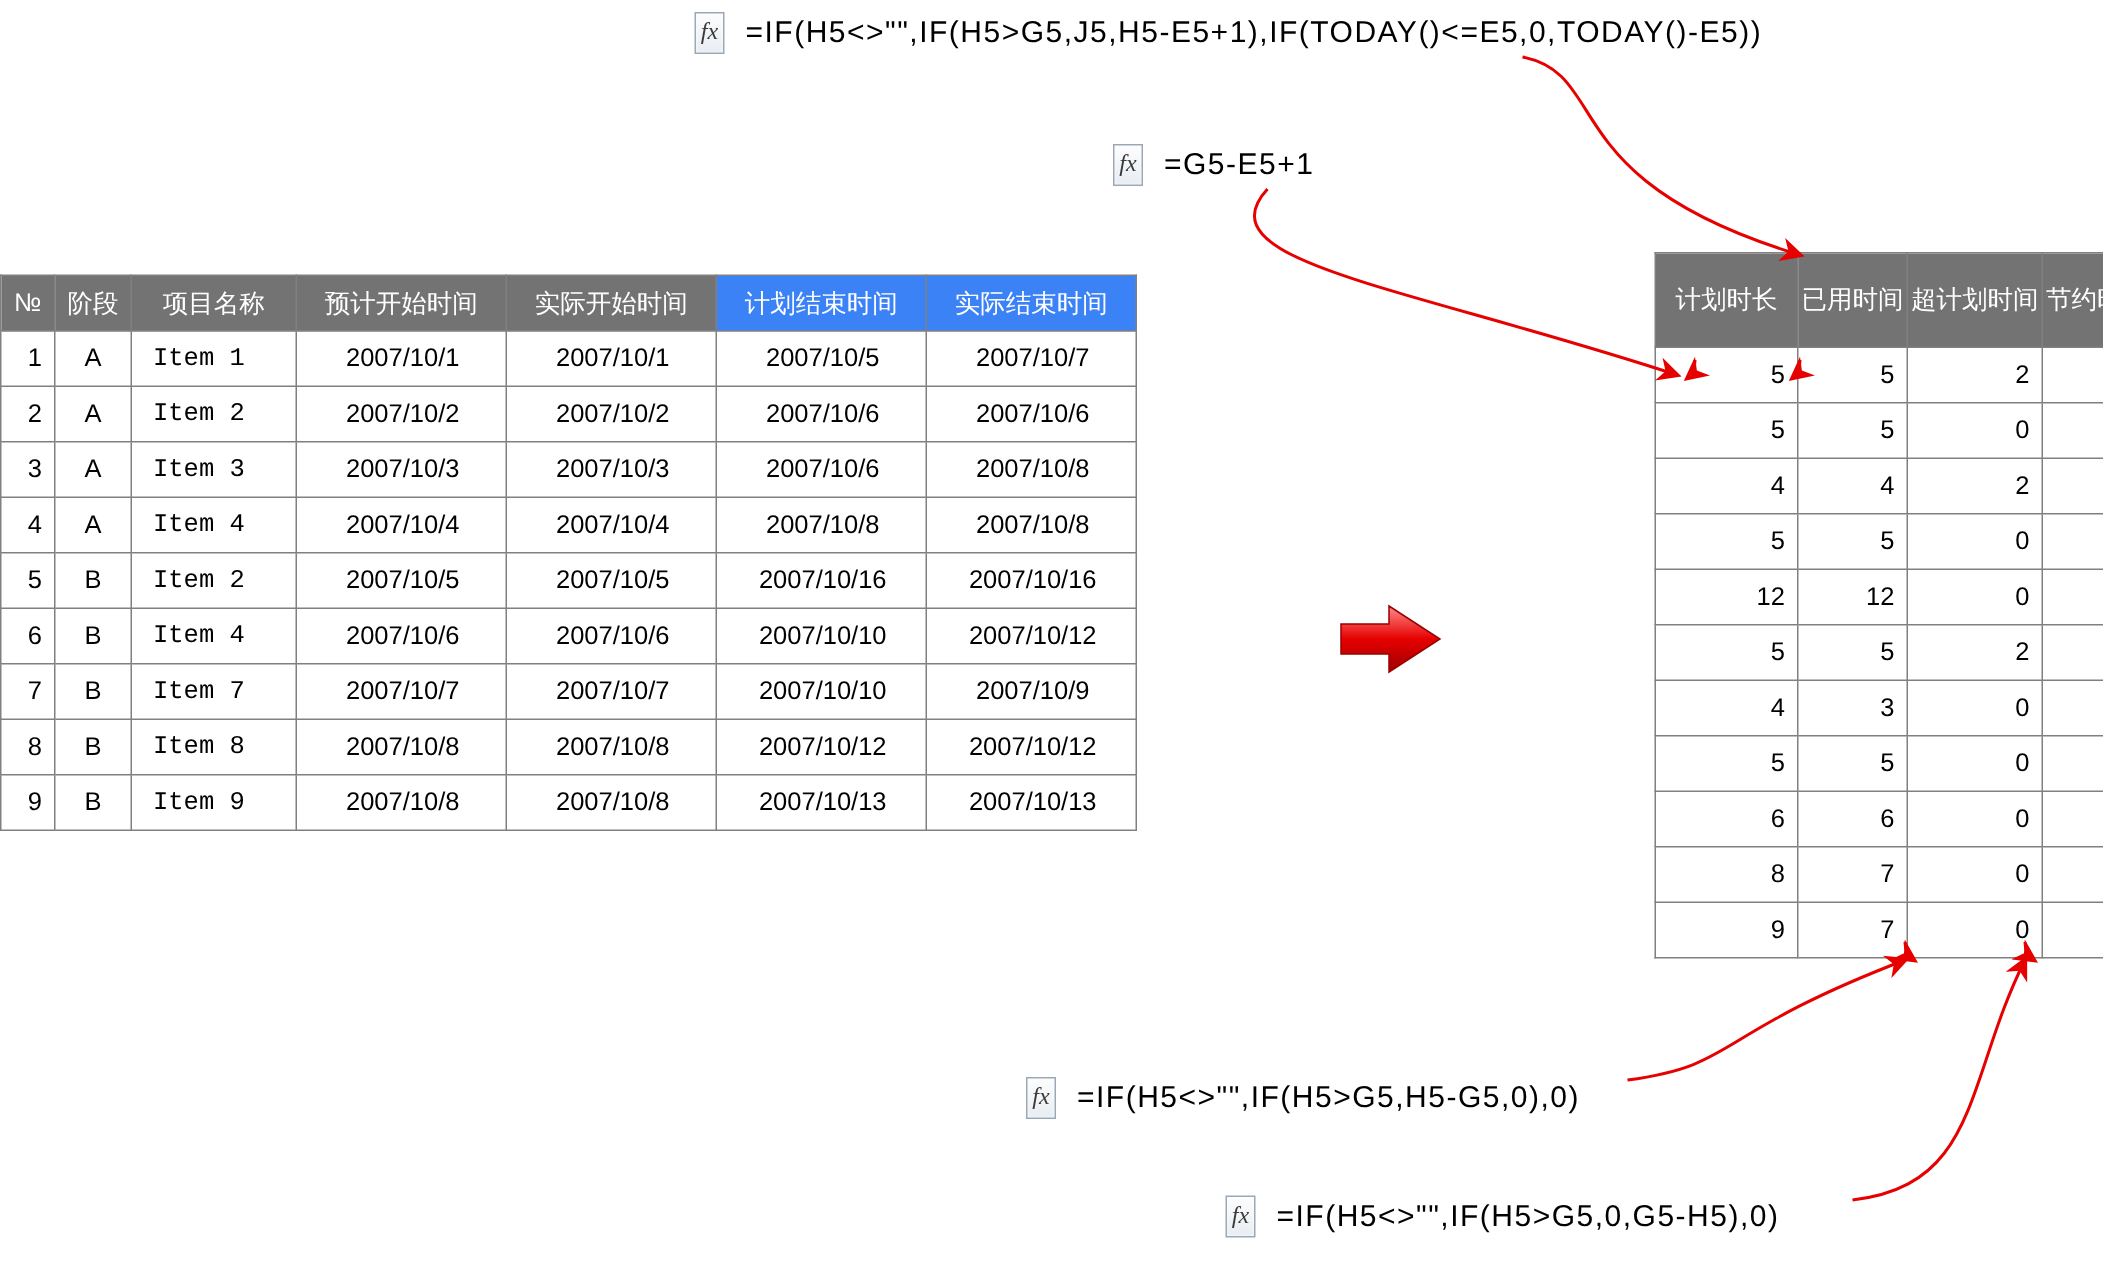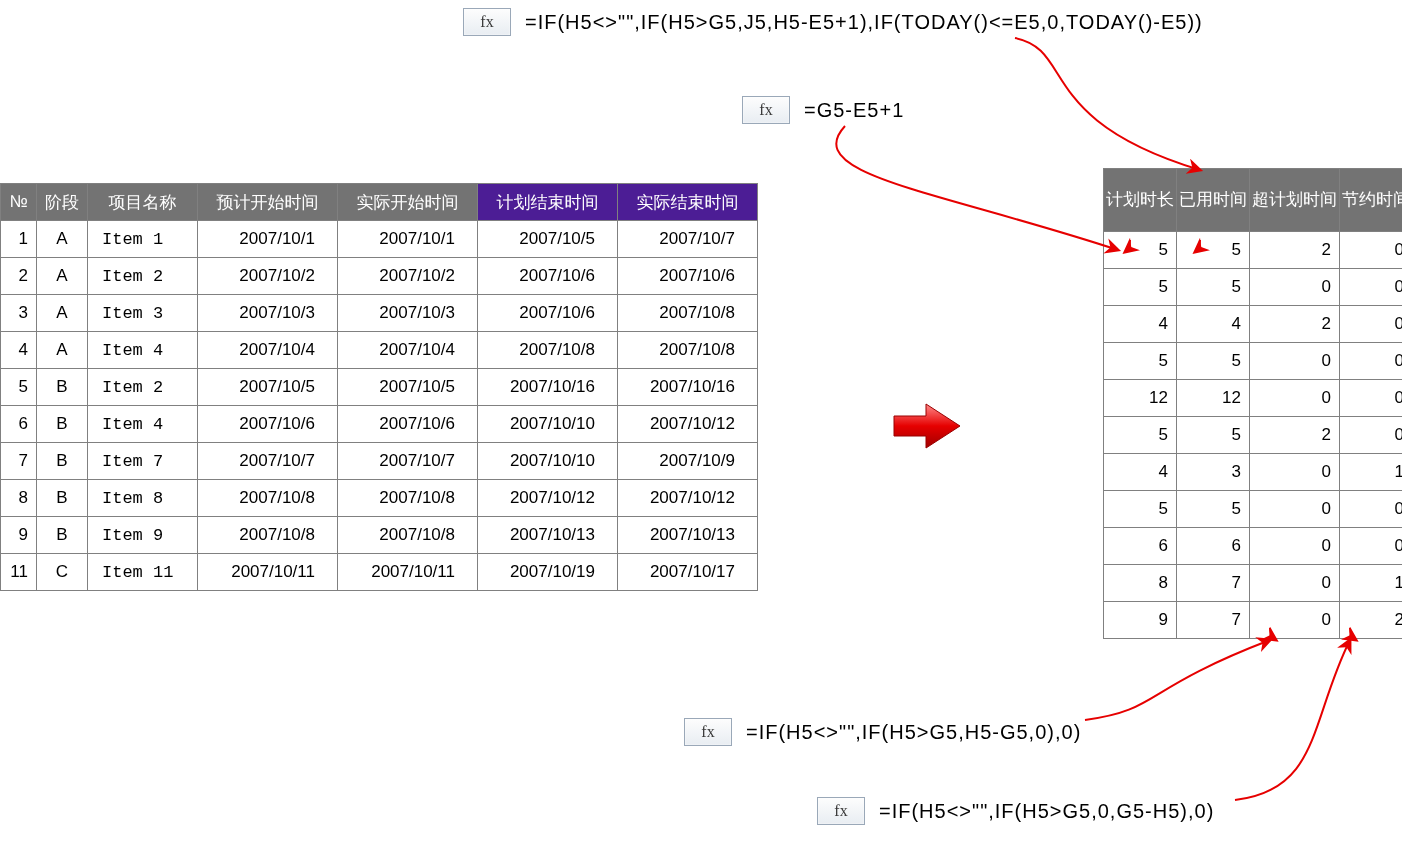--- a/index.html
+++ b/index.html
@@ -1,27 +1,27 @@
 <!DOCTYPE html>
 <html><head>
 <meta charset="utf-8">
 <style>
   *{box-sizing:border-box;margin:0;padding:0;}
   body{font-family:"Segoe UI",Tahoma,Arial,sans-serif;font-size:16px;background:#fff;color:#000;width:1402px;height:851px;position:relative;}
   .fx-box{display:inline-flex;align-items:center;position:absolute;}
-  .fx-btn{width:48px;height:28px;border:1px solid #9aa8b8;background:linear-gradient(#fdfdfd,#e8edf2);display:flex;align-items:center;justify-content:center;font-family:"Times New Roman",serif;font-size:16px;color:#3a3a3a;box-shadow:inset 0 0 2px #fff;}
+  .fx-btn{width:20px;height:28px;border:1px solid #9aa8b8;background:linear-gradient(#fdfdfd,#e8edf2);display:flex;align-items:center;justify-content:center;font-style:italic;font-family:"Times New Roman",serif;font-size:16px;color:#3a3a3a;box-shadow:inset 0 0 2px #fff;}
   .fx-txt{margin-left:14px;font-size:20px;color:#000;letter-spacing:1px;}
   table{border-collapse:collapse;table-layout:fixed;}
   th,td{border:1px solid #808080;height:37px;padding:0 8px;font-size:17px;white-space:nowrap;}
   th{background:#737373;color:#fff;font-weight:400;text-align:center;}
-  th.light{background:#4c1d95;}
+  th.light{background:#3b82f6;}
   .t1 td.num{text-align:right;}
   .t1 td.stg{text-align:center;}
   .t1 td.name{text-align:left;padding-left:14px;font-family:Liberation Mono, monospace;}
-  .t1 td.date{text-align:right;padding-right:22px;}
+  .t1 td.date{text-align:center;padding-right:6px;}
   .t2 td{text-align:right;padding-right:8px;}
   #table1{position:absolute;left:0;top:183px;}
   #table2{position:absolute;left:1103px;top:168px;}
   .arrow-red{position:absolute;left:892px;top:400px;}
   svg.annot{position:absolute;overflow:visible;pointer-events:none;}
 </style>
 </head>
 <body>
 
 <div class="fx-box" style="left:463px;top:8px;">
@@ -140,41 +140,32 @@
       </tr>
       <tr>
         <td class="num">9</td>
         <td class="stg">B</td>
         <td class="name">Item 9</td>
         <td class="date">2007/10/8</td>
         <td class="date">2007/10/8</td>
         <td class="date">2007/10/13</td>
         <td class="date">2007/10/13</td>
       </tr>
-      <tr>
-        <td class="num">11</td>
-        <td class="stg">C</td>
-        <td class="name">Item 11</td>
-        <td class="date">2007/10/11</td>
-        <td class="date">2007/10/11</td>
-        <td class="date">2007/10/19</td>
-        <td class="date">2007/10/17</td>
-      </tr>
     </tbody>
   </table>
 <table id="table2" class="t2">
     <colgroup>
       <col style="width: 72px;">
       <col style="width: 72px;">
       <col style="width: 72px;">
       <col style="width: 72px;">
     </colgroup>
     <thead>
       <tr>
-        <th style="height: 52px; line-height: 22px; padding: 4px 2px;">计划时长</th>
+        <th style="height: 52px; line-height: 22px; padding: 4px 13px;">计划时长</th>
         <th style="height: 52px; line-height: 22px; padding: 19px 2px; text-align: center;">已用时间</th>
         <th style="height: 52px; line-height: 22px; padding: 20px 2px;">超计划时间</th>
         <th style="height: 52px; line-height: 22px; padding: 4px 2px;">节约时间</th>
       </tr>
     </thead>
     <tbody>
       <tr>
         <td>5</td>
         <td>5</td>
         <td>2</td>

